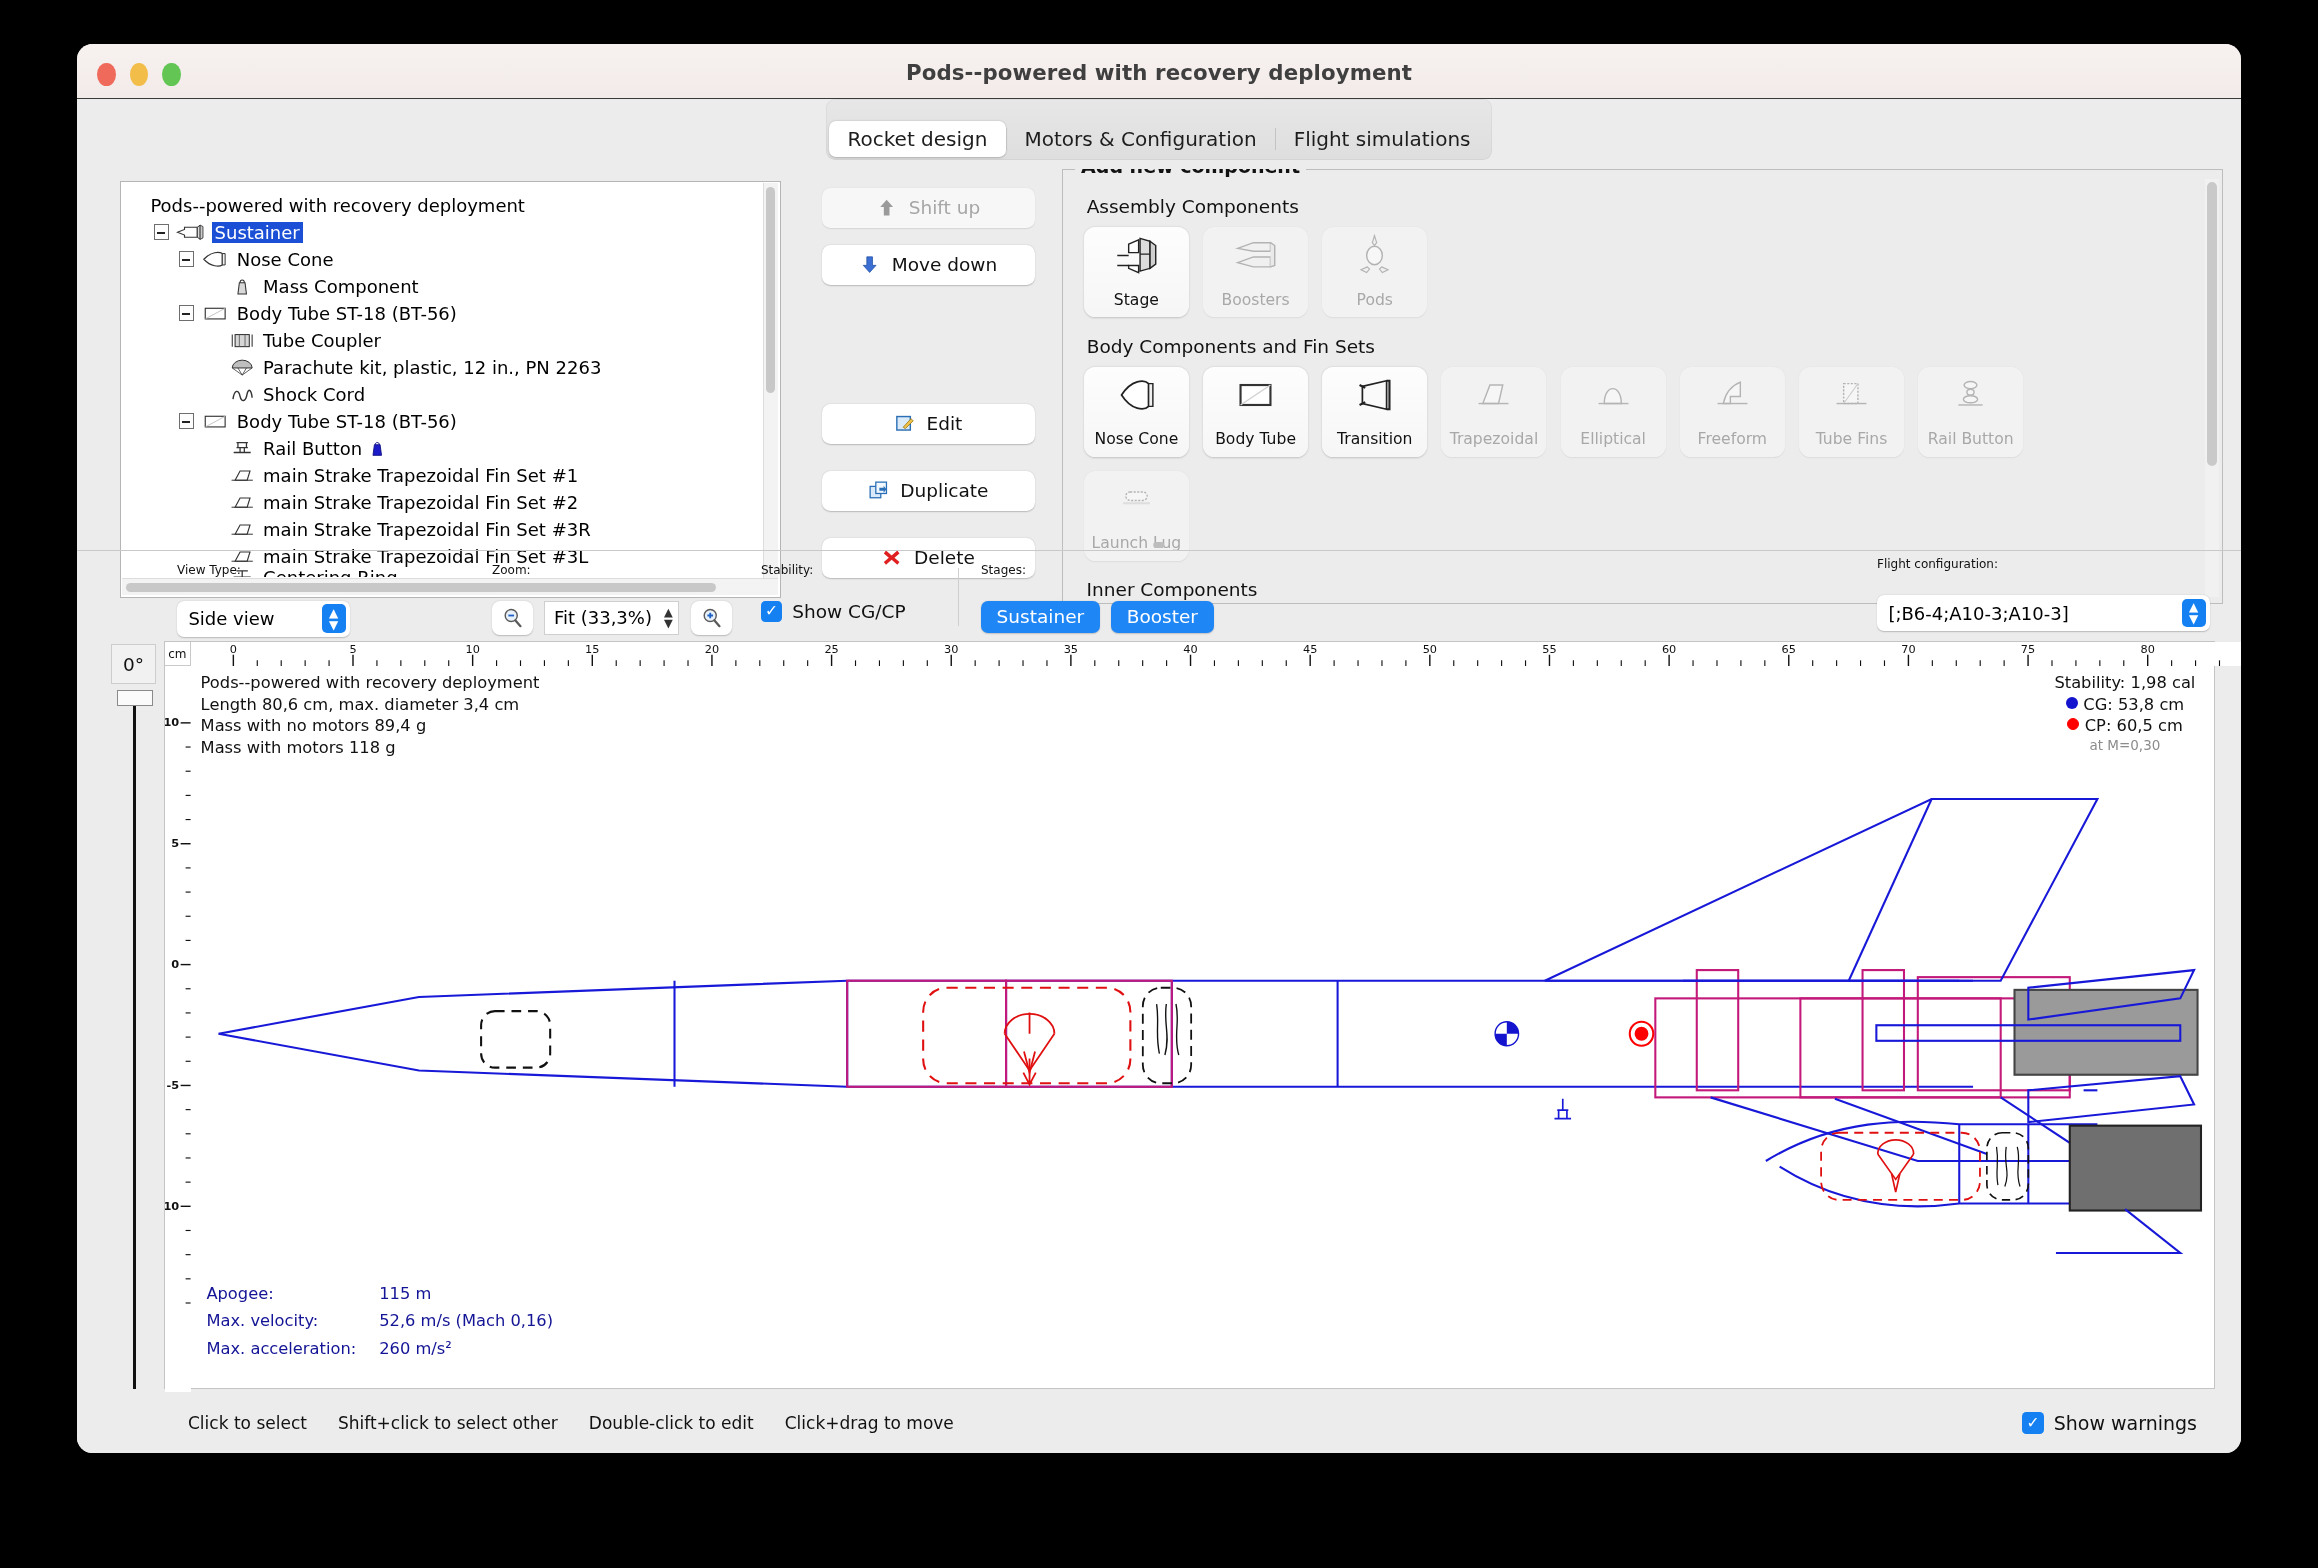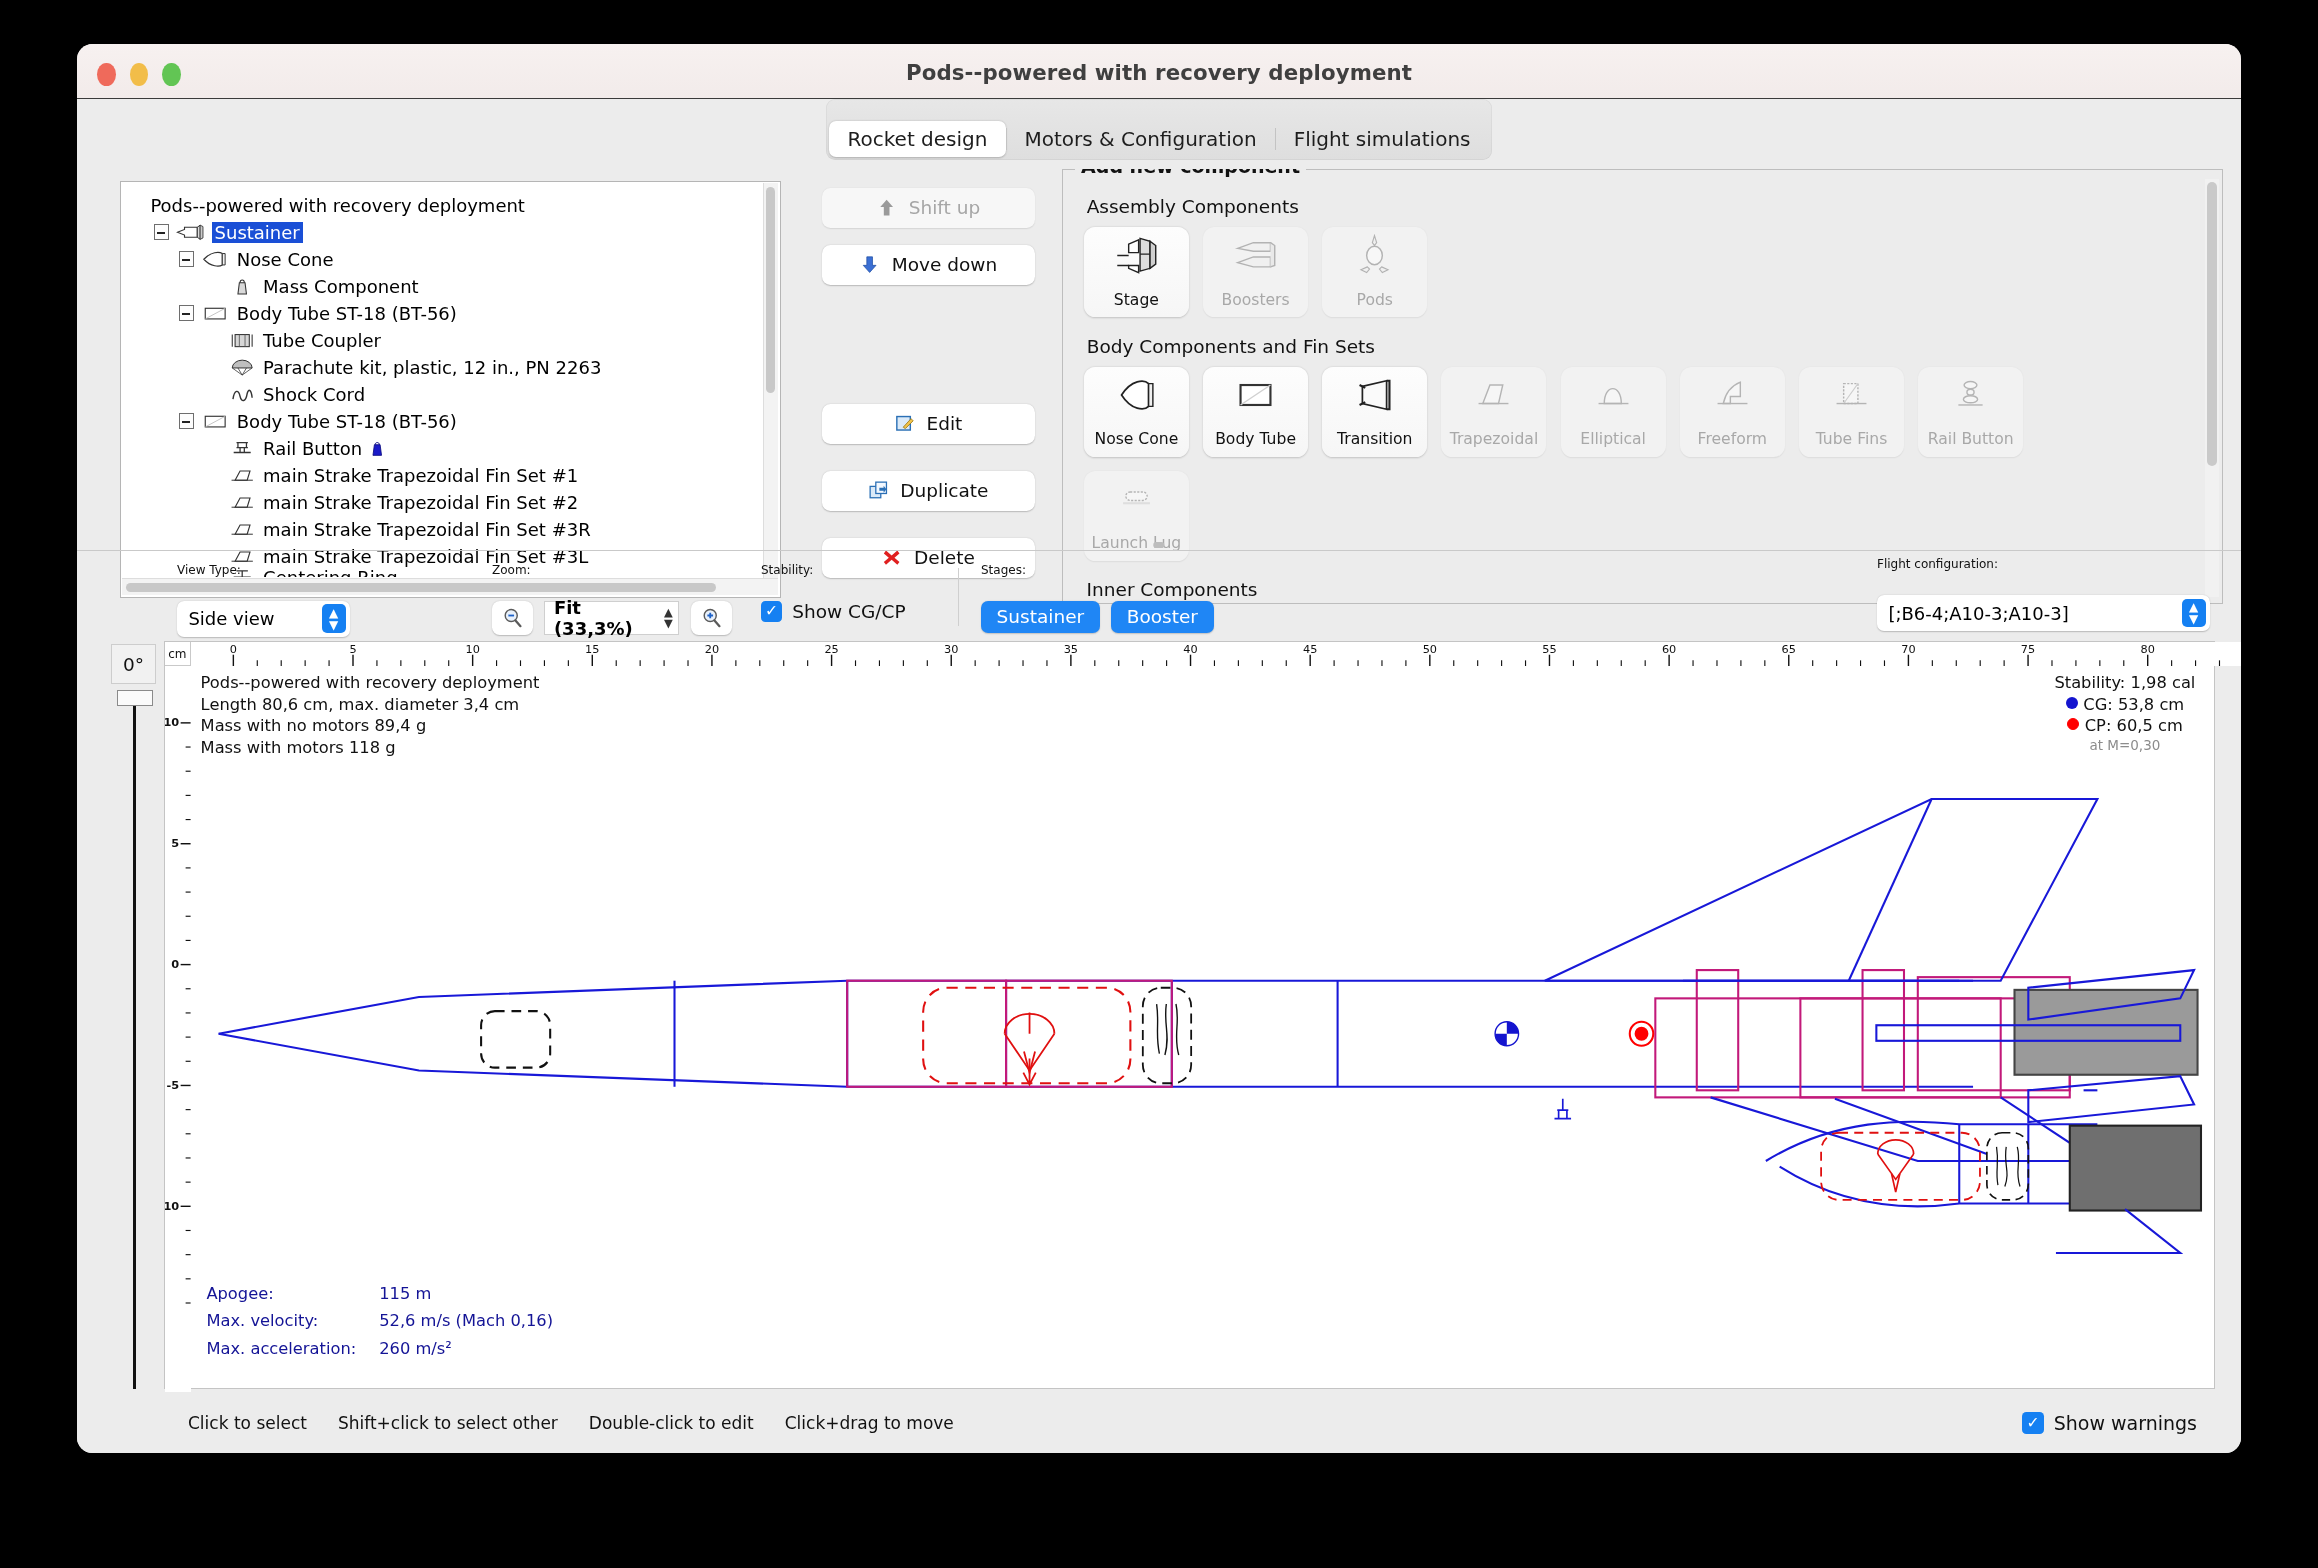--- a/index.html
+++ b/index.html
@@ -229,21 +229,21 @@
     display: flex; flex-direction: column; align-items: center; justify-content: center;
   }
   .magbtn {
     width: 41px; height: 34px; border-radius: 7.8px; background: #fff;
     box-shadow: 0 0.7px 1.4px rgba(0,0,0,.22);
     display: flex; align-items: center; justify-content: center;
   }
   .zoomfield {
     height: 34px; background: #fff; border: 0.7px solid #cfcfcf;
     display: flex; align-items: center; padding: 0 5.7px 0 8.5px; gap: 7.1px;
-    font-size: 18px; color: #000; font-weight: bold;
+    font-size: 18px; color: #000;
   }
   .zoom-step {
     display: flex; flex-direction: column; align-items: center;
     font-size: 11.4px; color: #333; line-height: .95;
   }
   .chk {
     width: 21.3px; height: 21.3px; border-radius: 4.3px; background: #1580f2;
     display: inline-flex; align-items: center; justify-content: center;
     color: #fff; font-size: 15.6px; flex: none;
   }

